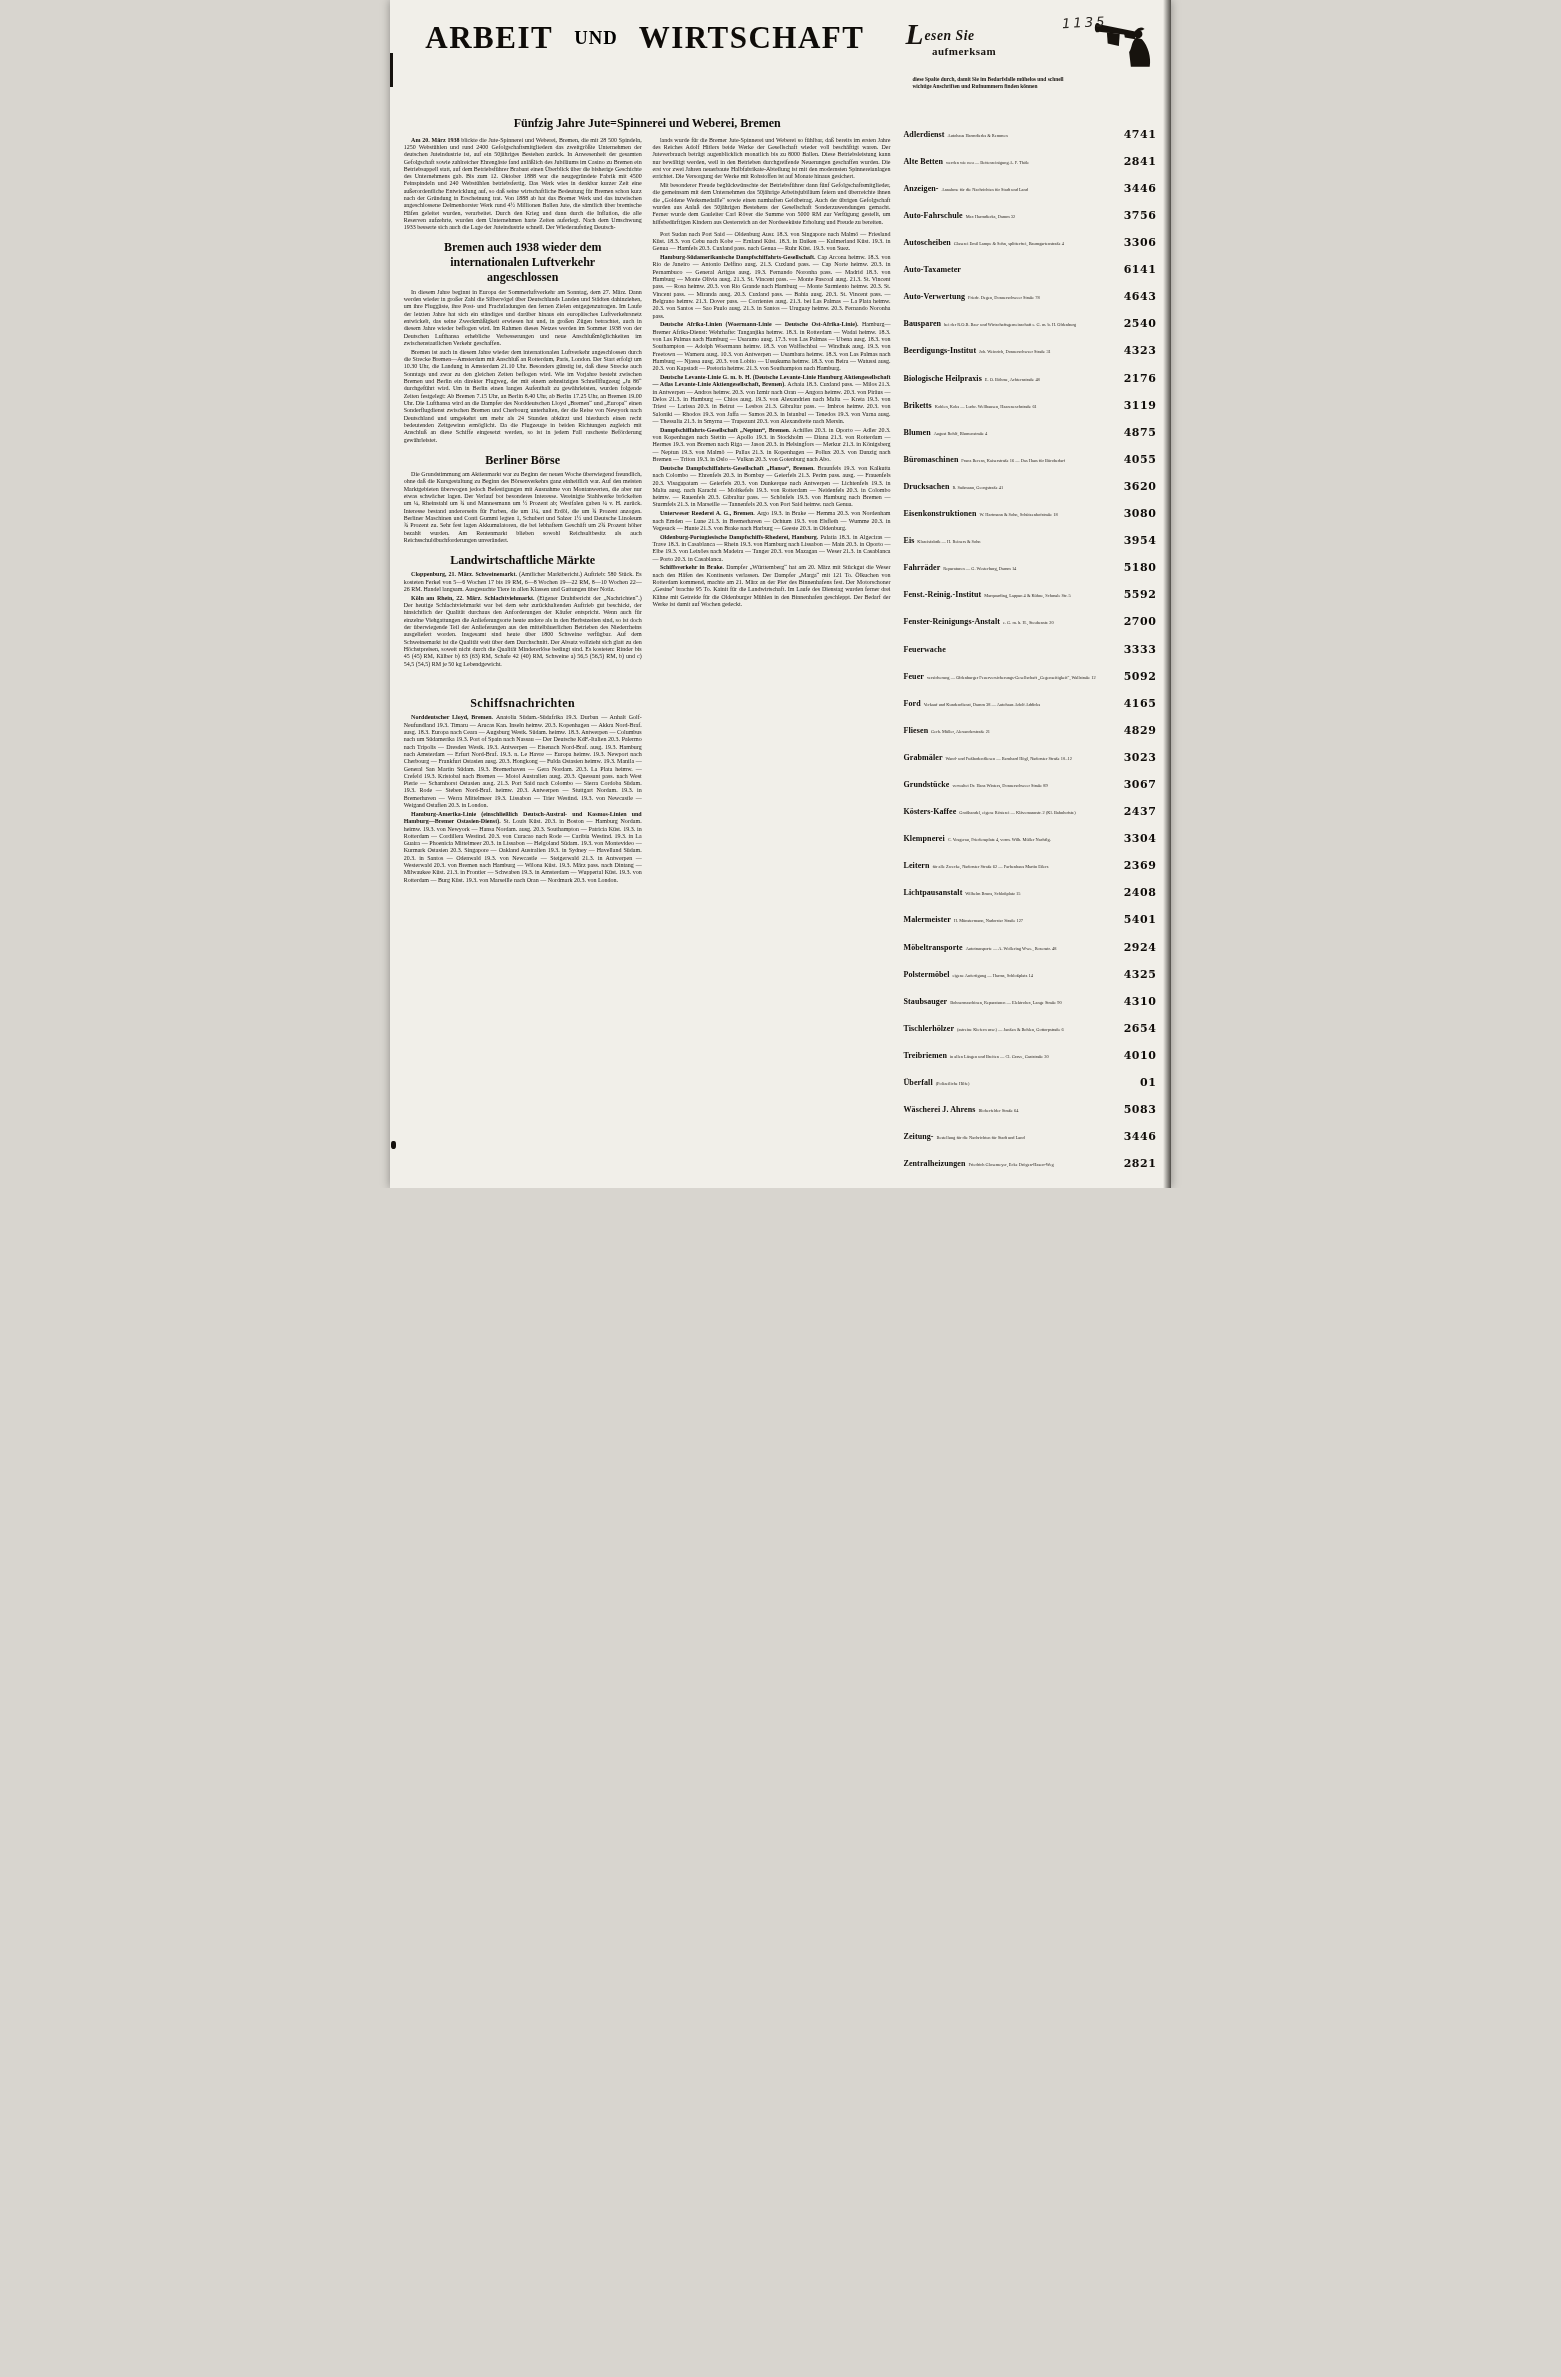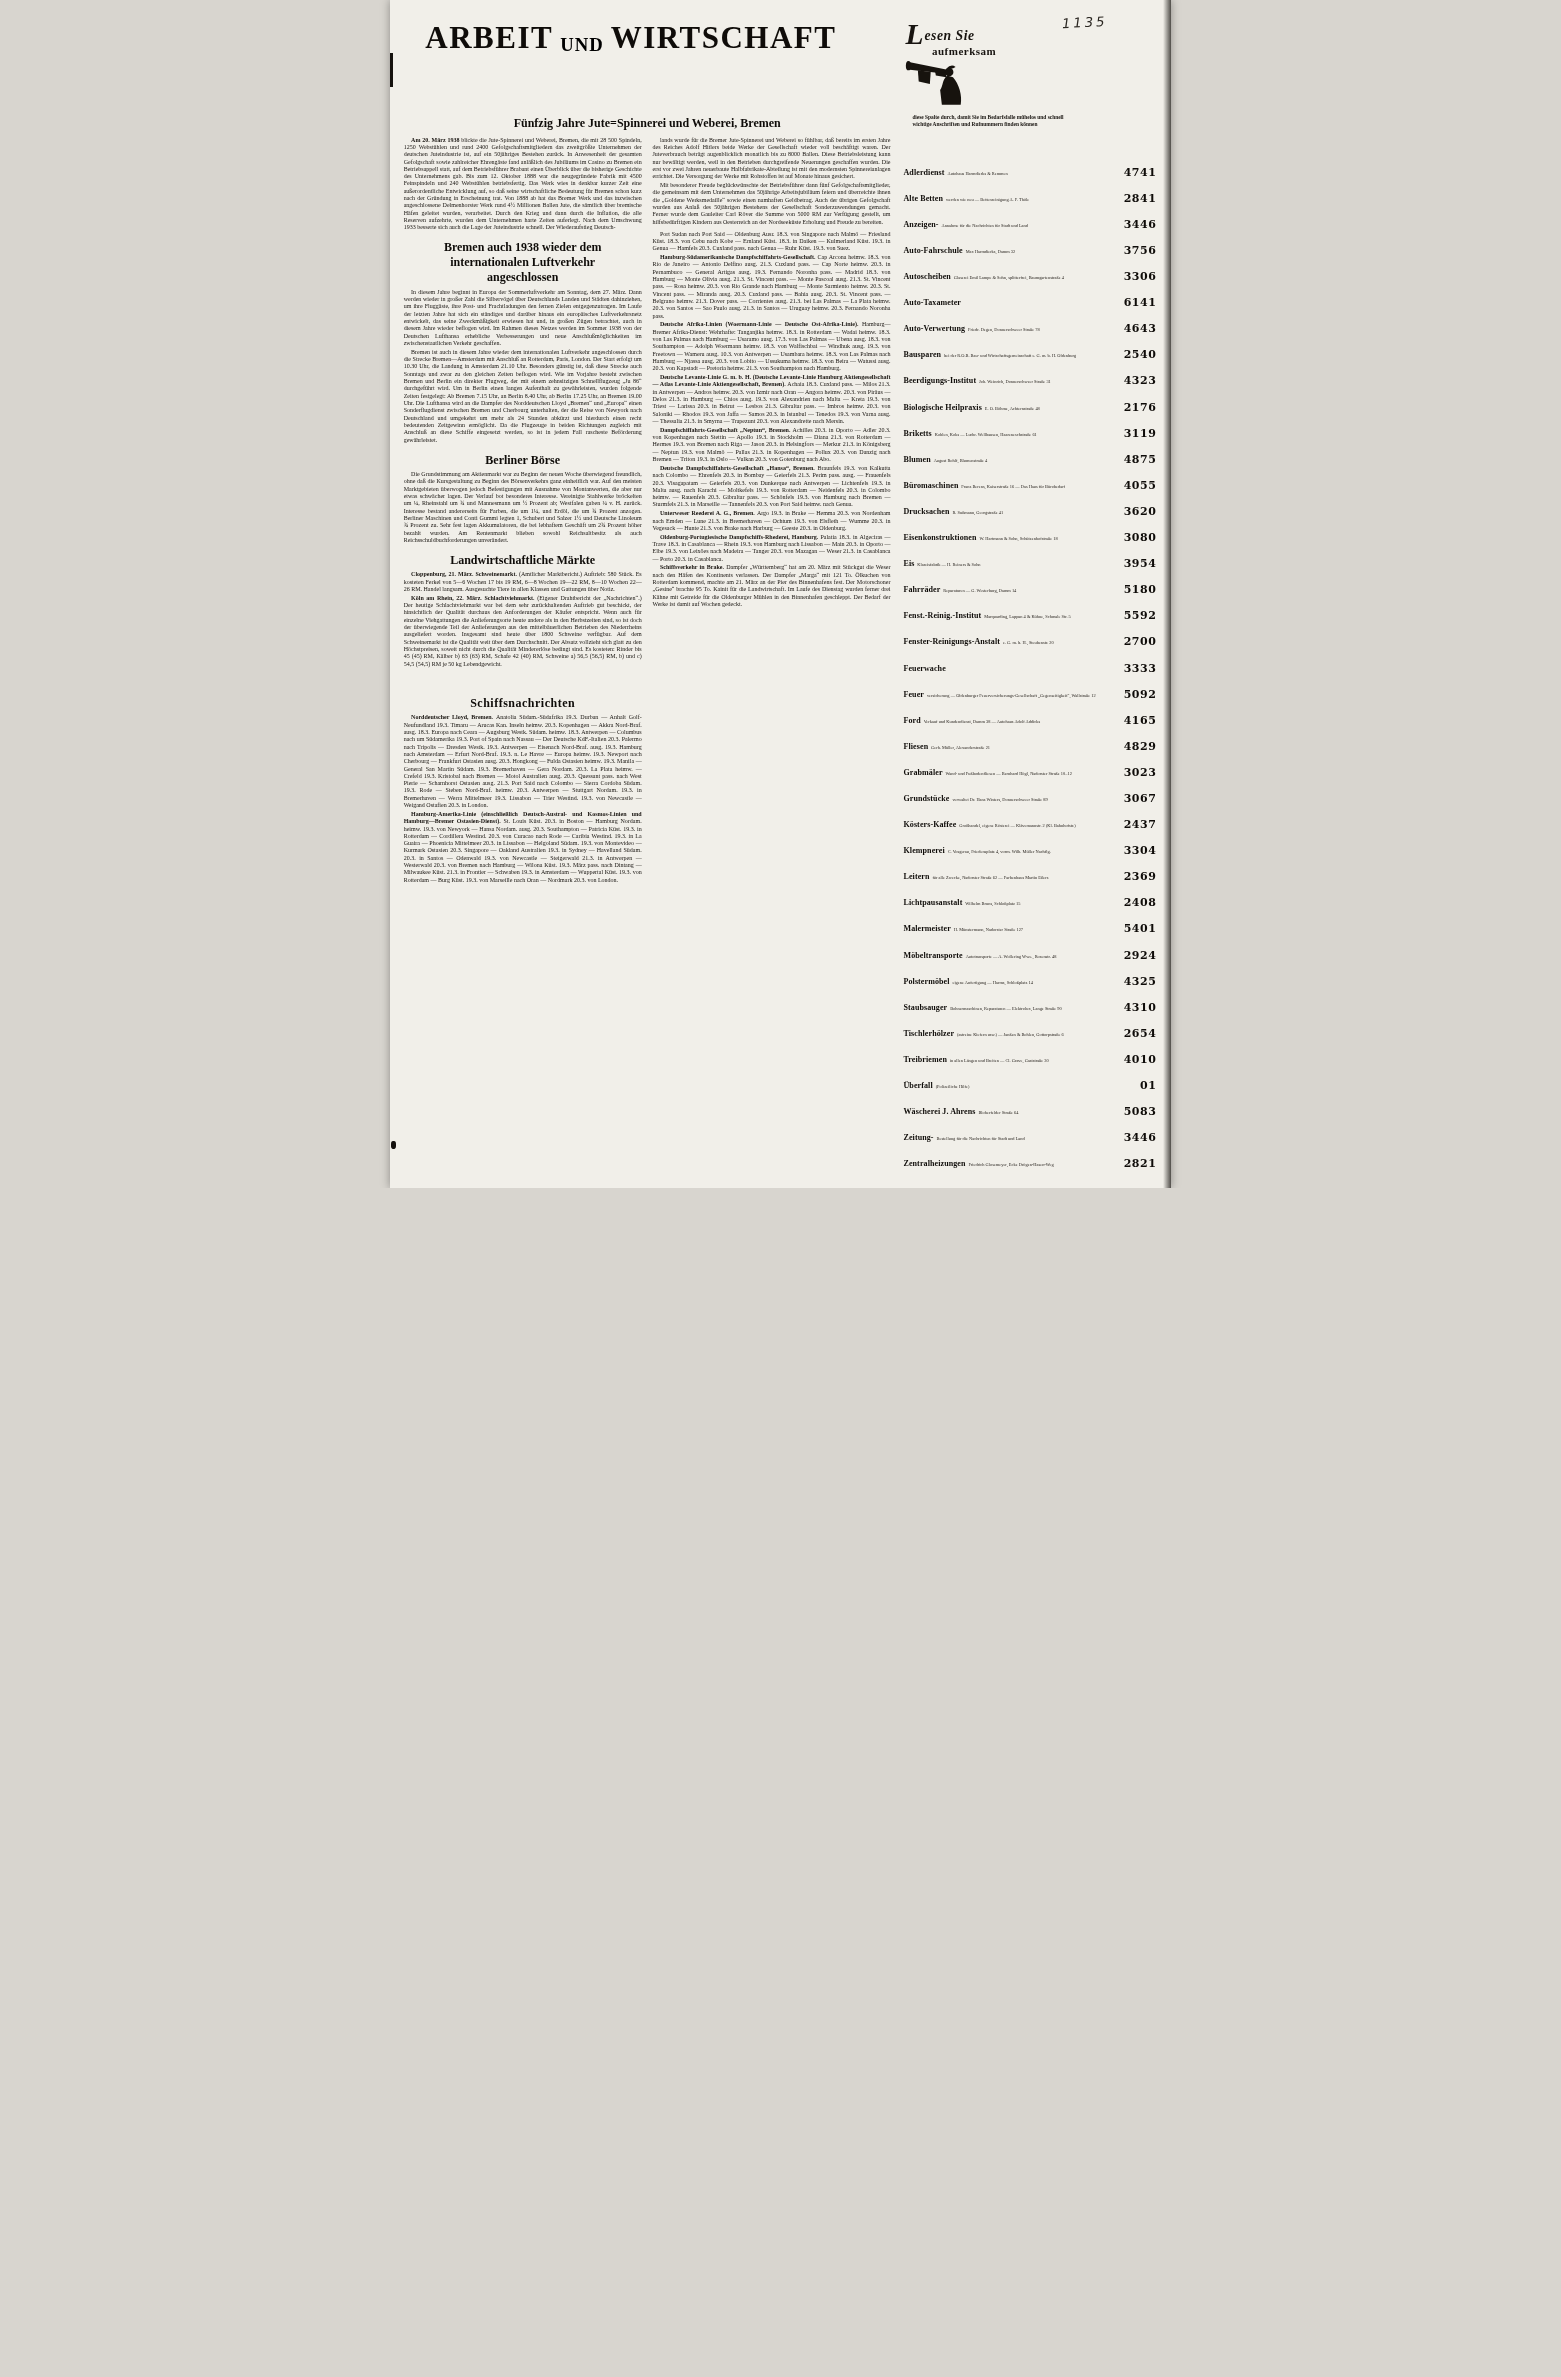--- a/index.html
+++ b/index.html
@@ -11,35 +11,35 @@
   
   .edge-right{position:absolute;right:0;top:0;width:7.9px;height:100%;
               background:linear-gradient(to right,rgba(25,22,18,0),rgba(25,22,18,.75));}
   .mark-left{position:absolute;left:0;top:53px;width:3.4px;height:34px;background:#15120e;}
   .speck{position:absolute;left:1px;top:1141px;width:4.9px;height:7.9px;background:#15120e;border-radius:40%;}
   .pagenum{position:absolute;top:14.7px;right:64px;font-size:13.3px;font-style:italic;
            font-family:"DejaVu Sans",sans-serif;color:#2c2823;transform:rotate(-3deg);letter-spacing:2.9px;}
 
   
   .left-zone{width:487px;flex:none;}
-  .masthead{margin:2px 0 0 21.6px;display:flex;align-items:flex-end;gap:7px;}
+  .masthead{margin:2px 0 0 21.6px;display:flex;align-items:center;gap:21px;}
   .mw-big{font-size:31px;font-weight:bold;letter-spacing:1.5px;color:#0f0c09;}
   .mw-small{font-size:18.7px;font-weight:bold;letter-spacing:1px;color:#000000;}
   .jubilee-head{margin:60px 0 5.9px;text-align:center;font-size:12px;font-weight:bold;color:#0f0c09;}
   .cols{display:flex;gap:10.8px;}
   .col{width:238px;flex:none;}
   .para{font-size:6px;line-height:1.22;text-align:justify;text-indent:7.4px;margin:0 0 1.5px;}
   .para .lead{font-weight:bold;}
   .sec-head{text-align:center;font-size:12px;font-weight:bold;margin:8.8px 12.8px 3.4px;line-height:1.25;color:#0f0c09;}
   .sec-head.tight{letter-spacing:0.5px;margin-top:28px;}
 
   
   .right-zone{flex:1;display:flex;flex-direction:column;min-width:0;}
   .lesen{margin:1px 0 0 2px;}
-  .lesen-row{display:flex;justify-content:space-between;align-items:flex-start;flex-direction:column;}
+  .lesen-row{display:flex;justify-content:space-between;align-items:flex-start;}
   .l1{white-space:nowrap;}
   .initial{font-size:29.5px;font-style:italic;font-weight:bold;line-height:.8;display:inline-block;
            transform:translateY(3.9px);margin-right:1px;}
   .rest{font-size:13.7px;font-style:italic;font-weight:bold;letter-spacing:0.5px;}
   .l2{font-size:11px;font-weight:bold;margin:1px 0 0 26.5px;letter-spacing:0.5px;}
   .lesen-note{font-size:5.4px;font-weight:bold;width:157px;margin:3.9px 0 0 6.9px;line-height:1.3;text-align:left;}
   .herald{width:60px;height:57px;flex:none;margin:-3.9px 2px 0 0;}
   .directory{flex:1;display:flex;flex-direction:column;justify-content:space-between;margin-top:38px;padding-bottom:2.9px;}
   .dir-entry{display:flex;align-items:center;gap:4.9px;}
   .dir-left{flex:1;min-width:0;}

